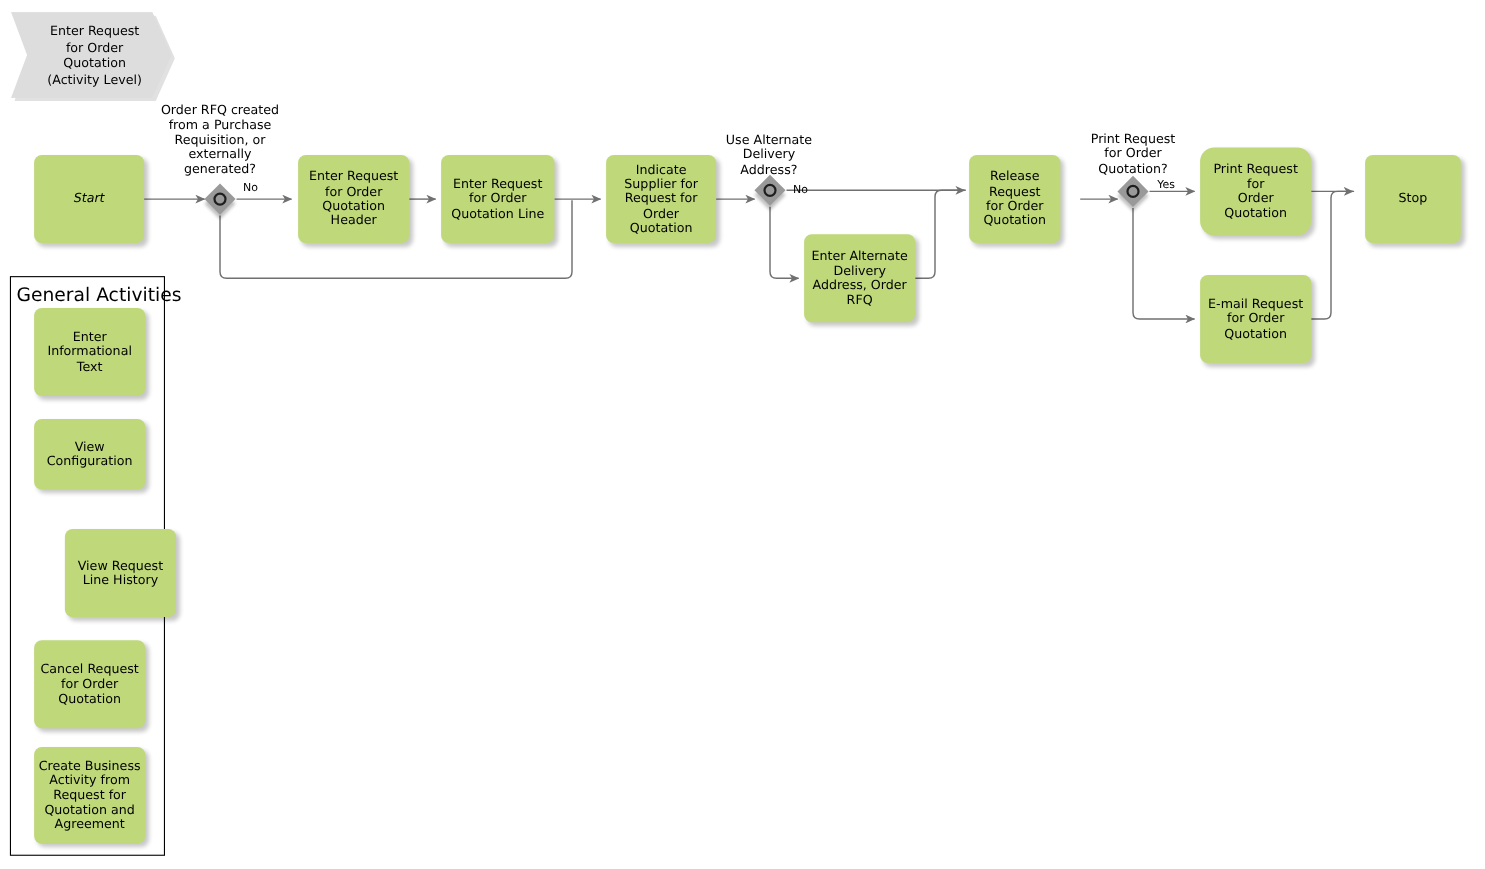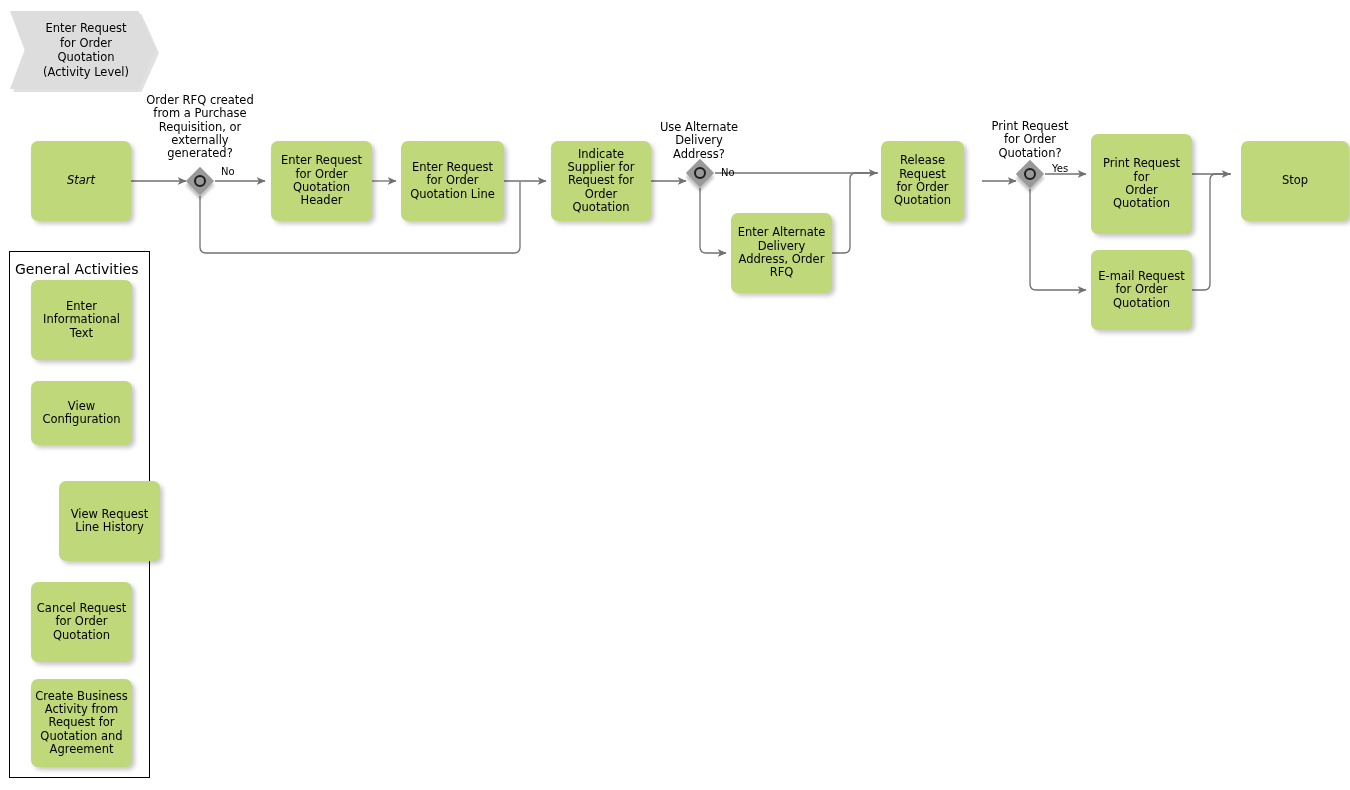--- a/index.html
+++ b/index.html
@@ -114,21 +114,21 @@
   
   .panel {
     position: absolute;
     box-sizing: border-box;
     border: 1.4px solid #000000;
     background: #ffffff;
   }
   .panel-title {
     position: absolute;
     color: #000000;
-    font-size: 14px;
+    font-size: 17px;
     line-height: 13px;
     white-space: nowrap;
   }
 </style>
 </head>
 <body>
 
 <div id="canvas">
 
   <svg class="wires" viewBox="0 0 1350 790" xmlns="http://www.w3.org/2000/svg">
@@ -234,32 +234,32 @@
 Address, Order
 RFQ</span>
   </div>
 
   <div class="act" style="left:881px;  top:141px; width:83px; height:80px;">
     <span style="white-space: pre-line;">Release Request
 for Order
 Quotation</span>
   </div>
 
-  <div class="act" style="left:1091px; top:134px; width:101px; height:100px;">
+  <div class="act" style="left:1091px; top:134px; width:101px; height:80px;border-radius:13px;">
     <span style="white-space: pre-line;">Print Request for
 Order Quotation</span>
   </div>
 
   <div class="act" style="left:1091px; top:250px; width:101px; height:80px;">
     <span style="white-space: pre-line;">E-mail Request
 for Order
 Quotation</span>
   </div>
 
-  <div class="act" style="left:1241px; top:141px; width:108px; height:80px;">
+  <div class="act" style="left:1241px; top:141px; width:87px; height:80px;">
     <span>Stop</span>
   </div>
 
   <div class="panel" style="left:9px; top:251px; width:141px; height:527px;"></div>
   <div class="panel-title" style="left:15px; top:263px;">General Activities</div>
 
   <div class="act" style="left:31px; top:280px; width:101px; height:80px;">
     <span style="white-space: pre-line;">Enter
 Informational
 Text</span>

